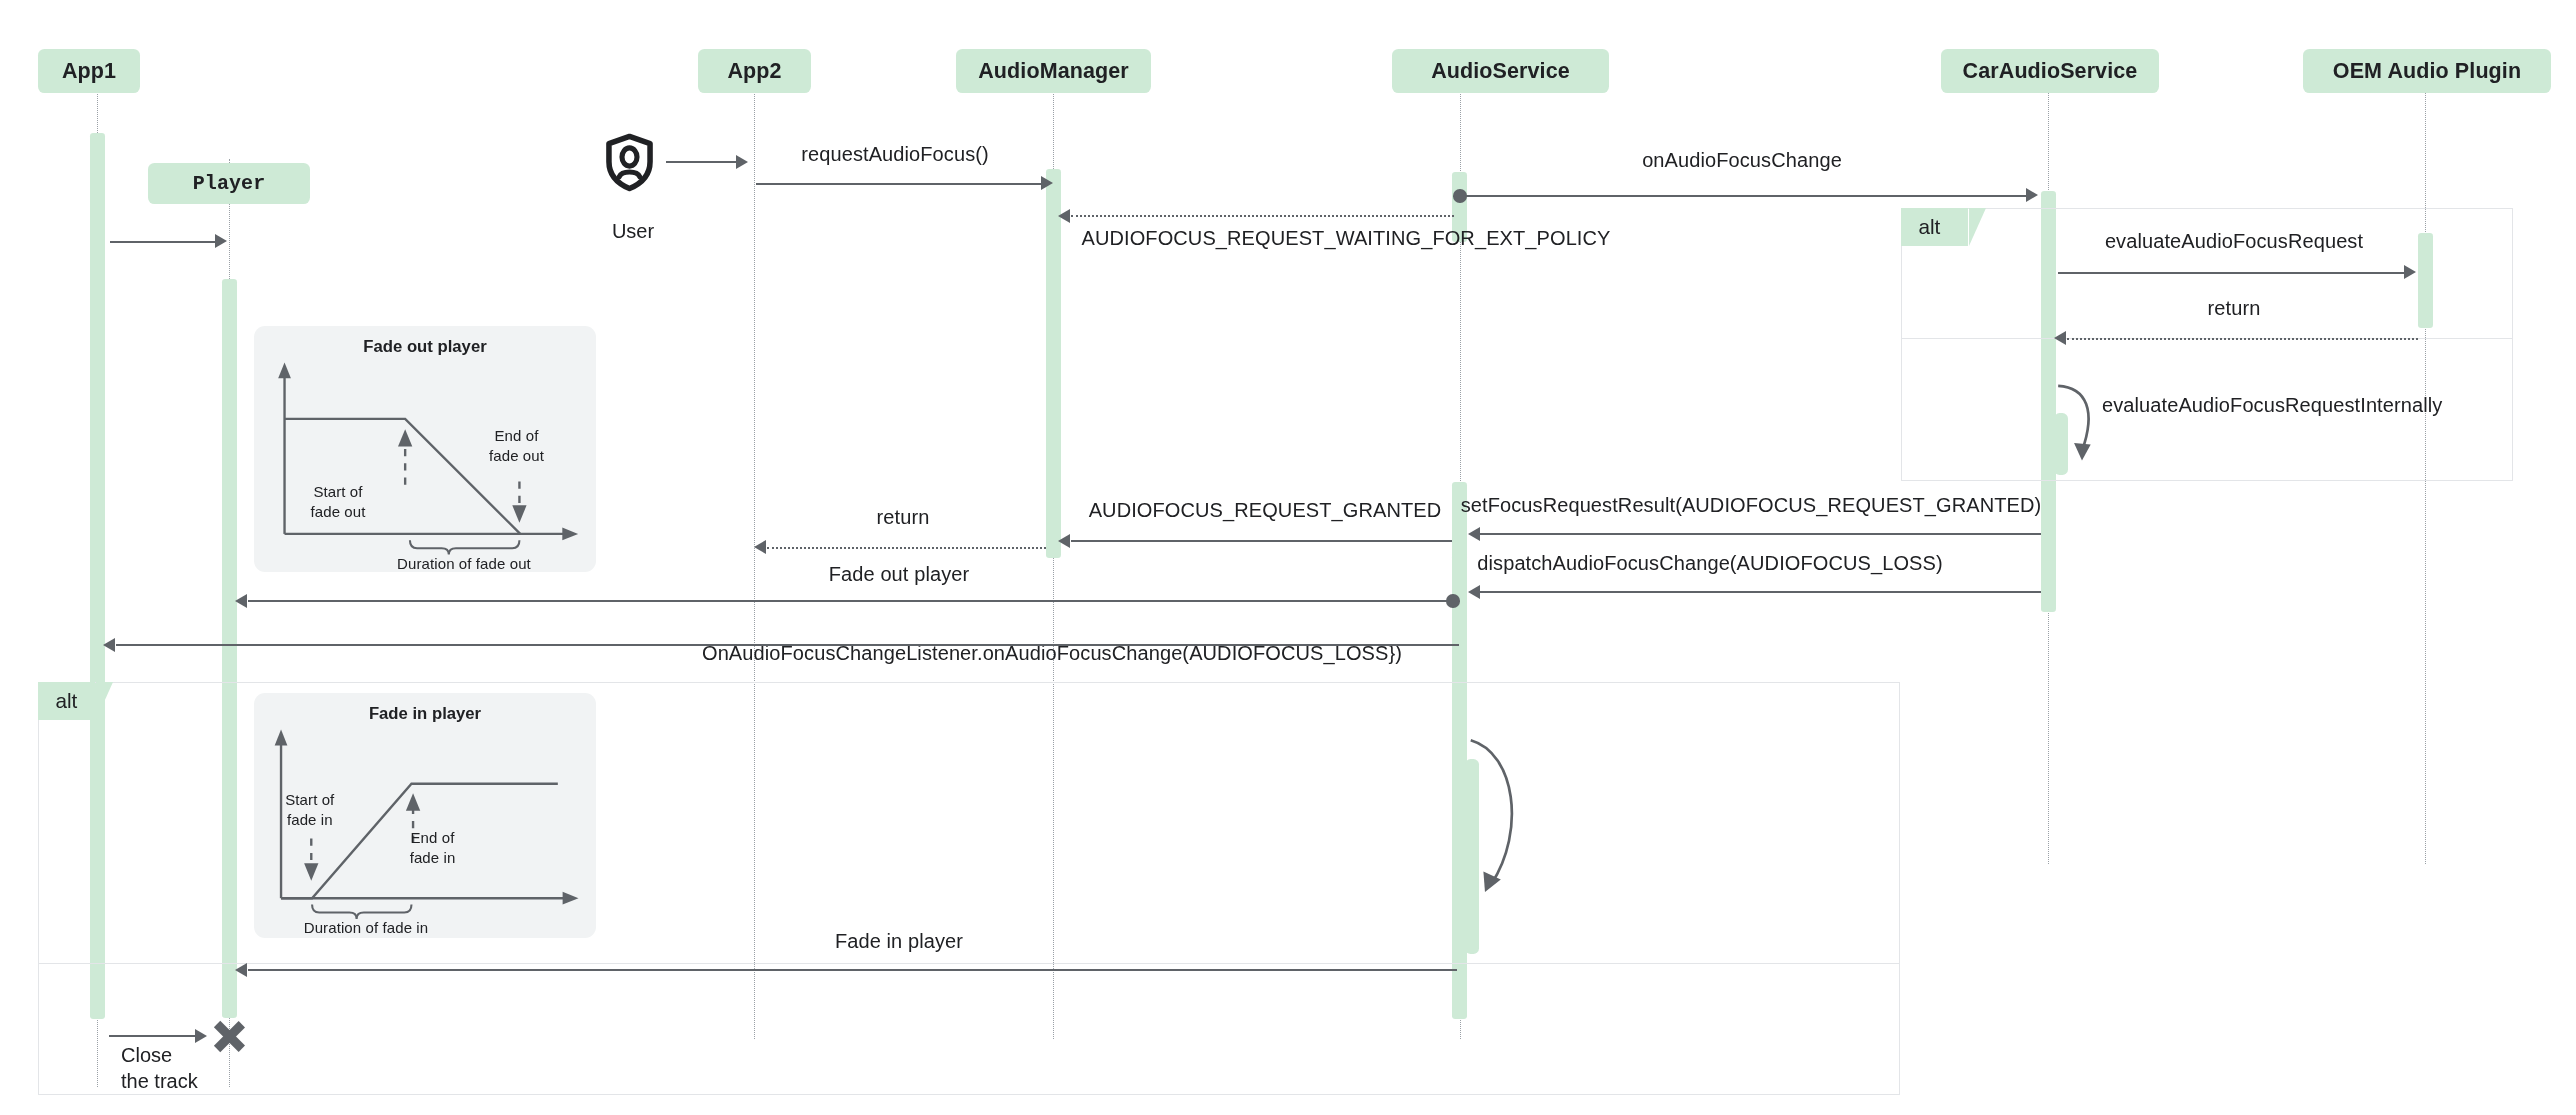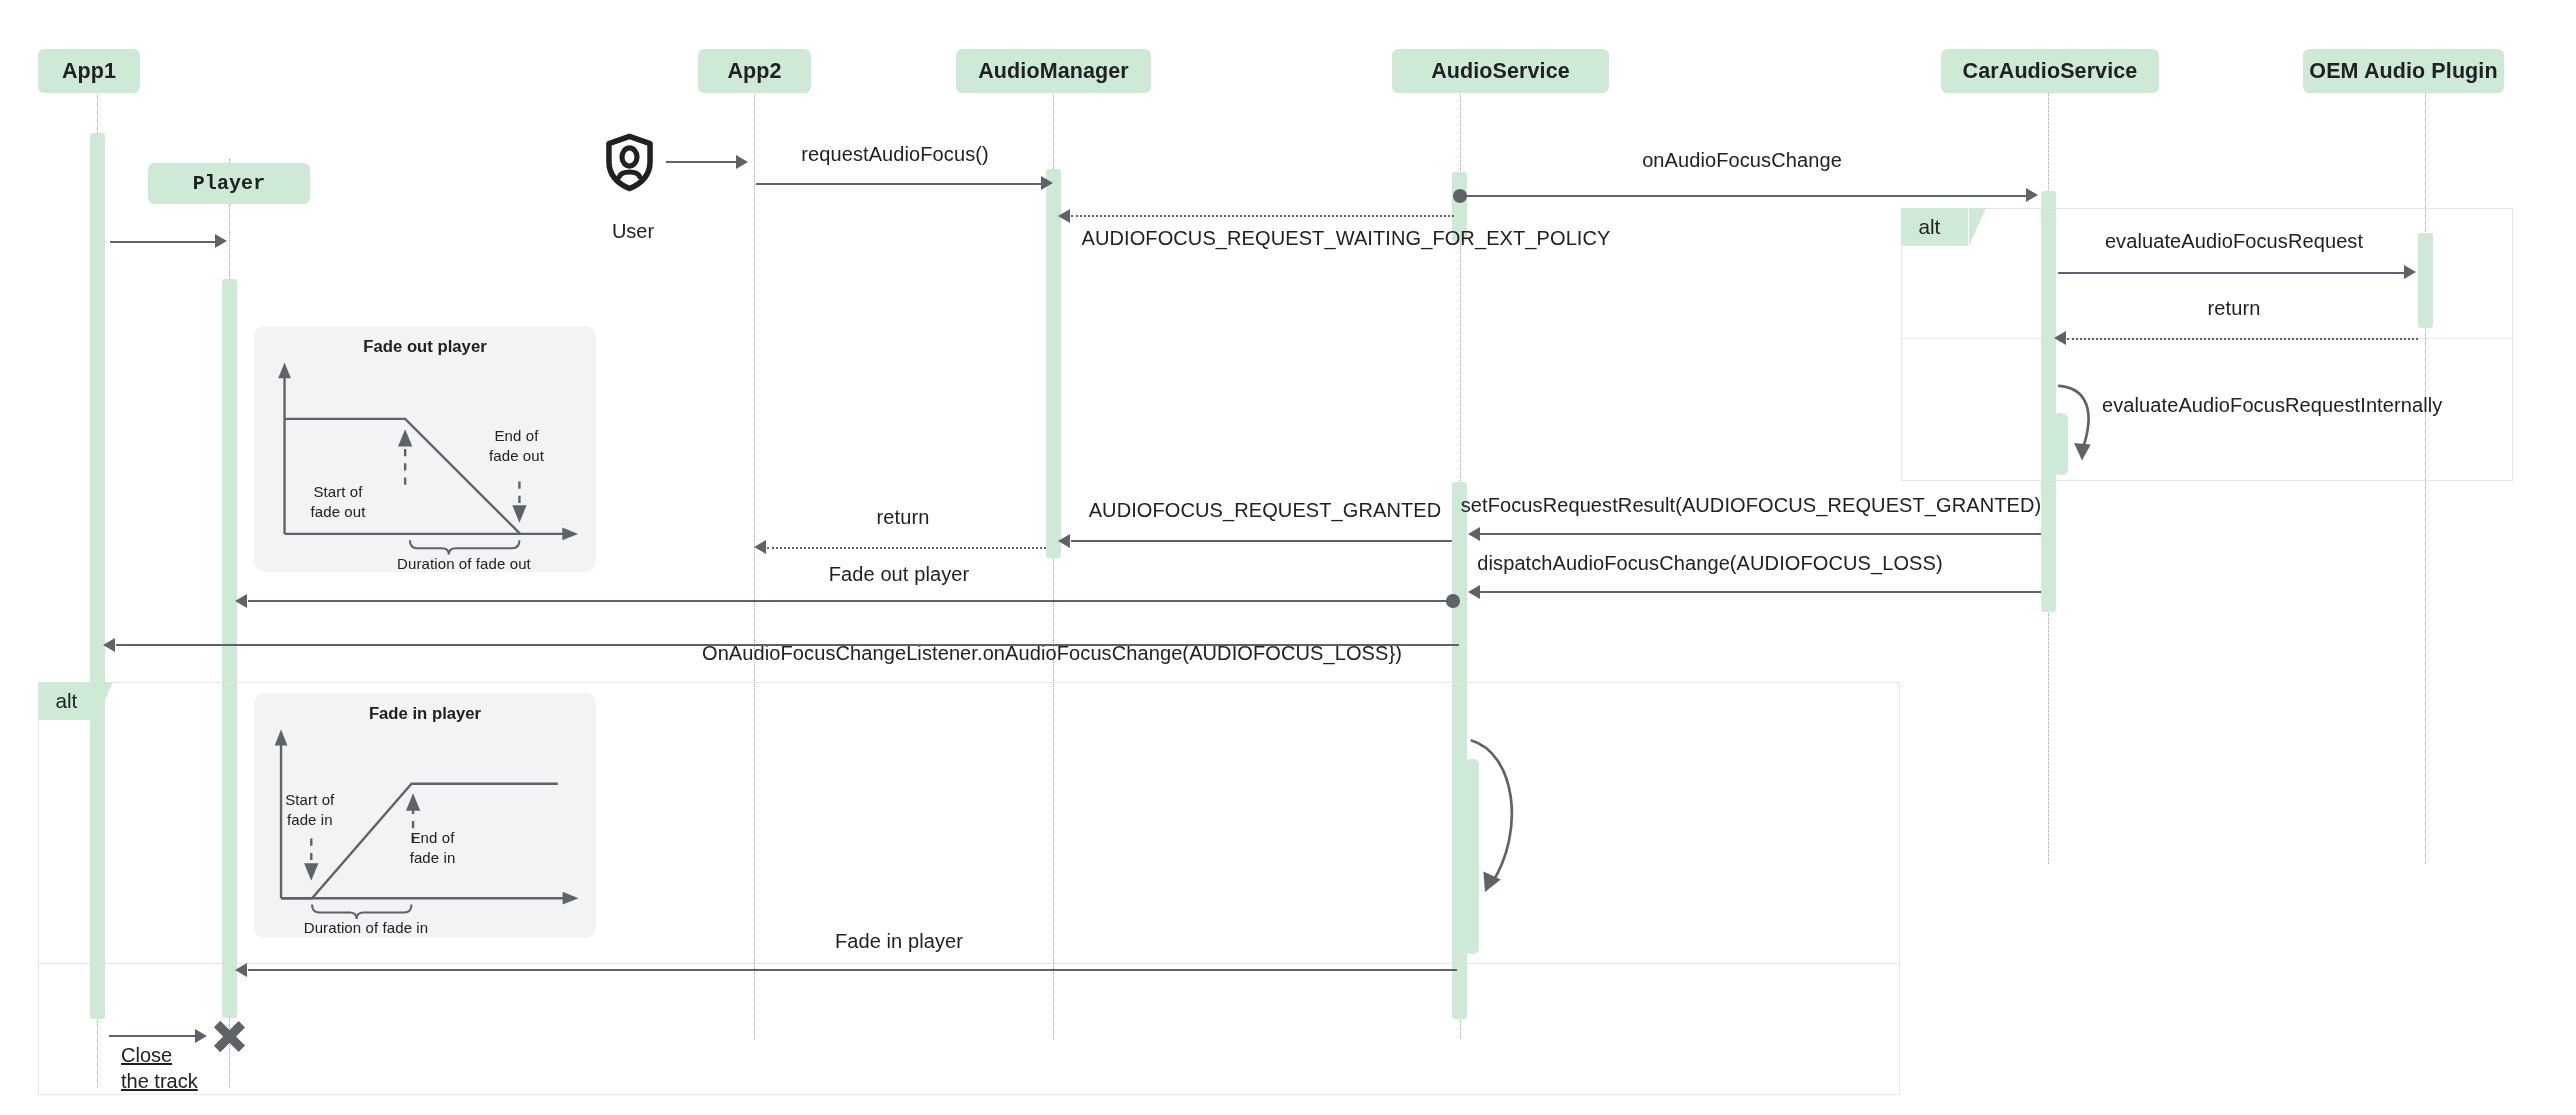--- a/index.html
+++ b/index.html
@@ -207,21 +207,21 @@
   </div>
 
   <div class="participant" style="left:1392px; top:49px; width:217px;">
     <span>AudioService</span>
   </div>
 
   <div class="participant" style="left:1941px; top:49px; width:218px;">
     <span>CarAudioService</span>
   </div>
 
-  <div class="participant" style="left:2303px; top:49px; width:201px;">
+  <div class="participant" style="left:2303px; top:49px; width:248px;">
     <span>OEM Audio Plugin</span>
   </div>
 
   <svg style="position:absolute; left:605px; top:133px;" width="49" height="59" viewBox="0 0 62 74">
     <path d="M31 4 L57 13 V36 C57 53 45 64 31 70 C17 64 5 53 5 36 V13 Z" fill="none" stroke="#202124" stroke-width="7" stroke-linejoin="round"></path>
     <ellipse cx="31" cy="30" rx="9.5" ry="11.5" fill="none" stroke="#202124" stroke-width="6.5"></ellipse>
     <path d="M18 55 C21.5 47 40.5 47 44 55" fill="none" stroke="#202124" stroke-width="6.5" stroke-linecap="round"></path>
   </svg>
   <div class="actor-label" style="left:633px; top:220px;">User</div>
 
@@ -317,21 +317,21 @@
     <path d="M6 6 C62 22 76 120 32 188" fill="none" stroke="#5f6368" stroke-width="3.4"></path>
     <path d="M24 198 L22 172 L44 182 Z" fill="#5f6368"></path>
   </svg>
 
   <div class="msg-label center" style="left:899px; top:930px;">Fade in player</div>
   <div class="msg" style="left:248px; top:969px; width:1209px;"></div>
   <div class="arrowhead left" style="left:235px; top:963px;"></div>
 
   <div class="msg" style="left:109px; top:1035px; width:86px;"></div>
   <div class="arrowhead right" style="left:195px; top:1029px;"></div>
-  <div class="note-text" style="left:121px; top:1042px;text-decoration:underline;">Close
+  <div class="note-text" style="left:121px; top:1042px;">Close
 the track</div>
   <div class="destroy" style="left:212px; top:1019px;">
     <i></i>
       <i></i>
   </div>
 
   <div class="inset" style="left:254px; top:326px; width:342px; height:246px;">
     <div class="inset-title">Fade out player</div>
     <svg width="342" height="246" viewBox="0 0 430 310">
 

